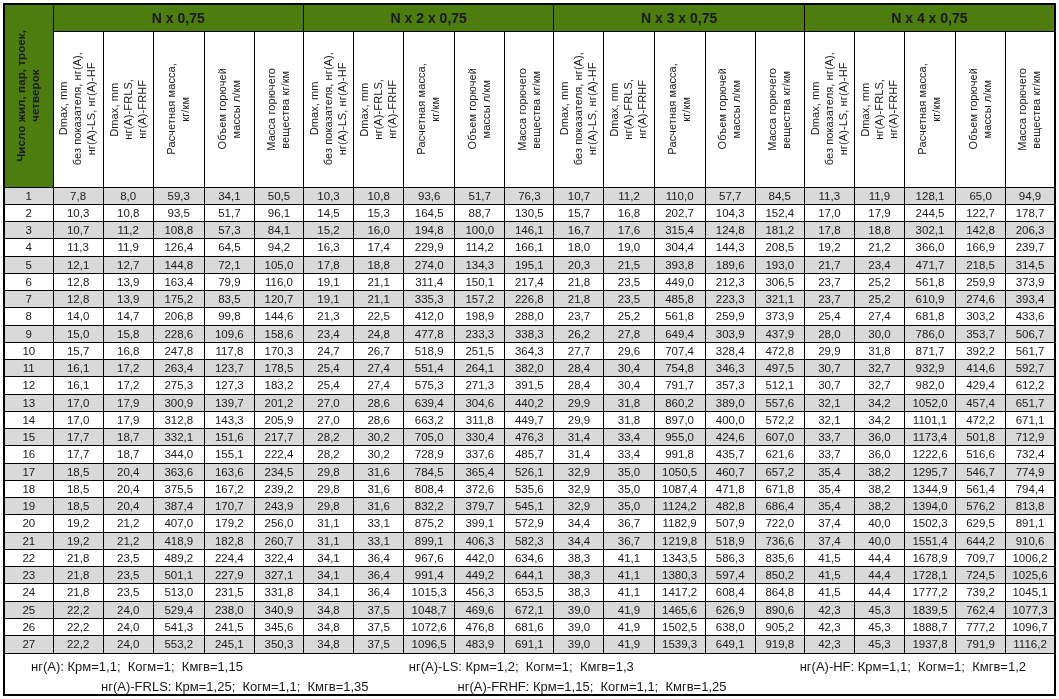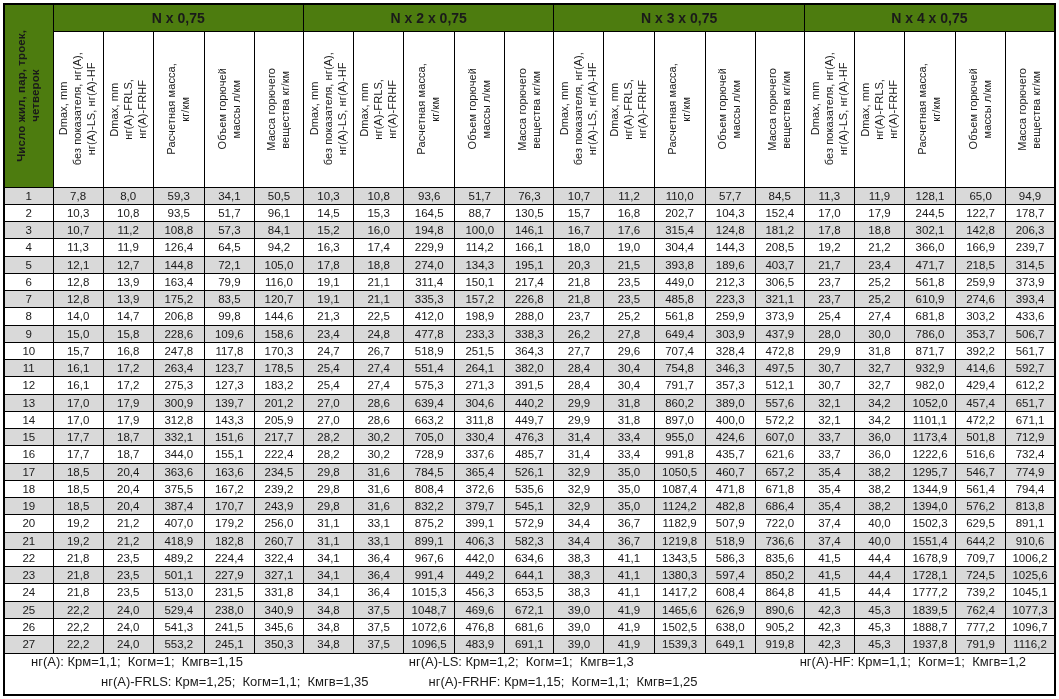--- a/index.html
+++ b/index.html
@@ -45,25 +45,25 @@
   tbody tr:nth-child(even) td { background: #ffffff; }
   tfoot td {
     height: 42px;
     border-top: 2px solid #000;
     font-size: 13px;
     white-space: normal;
     text-align: left;
     vertical-align: middle;
     padding: 1px 0;
   }
-  .foot-line { display: flex; align-items: flex-start; height: 20px; }
+  .foot-line { display: flex; align-items: flex-end; height: 20px; }
   .foot-line span { white-space: pre; }
   .foot-line1 { justify-content: space-between; padding: 0 28px 0 26px; }
   .fl2-a { margin-left: 96px; }
-  .fl2-b { margin-left: 60px; }
+  .fl2-b { margin-left: 89px; }
 </style>
 </head>
 <body>
 
 <div class="page">
   <table class="cable">
     <colgroup>
       <col style="width:49px">
       <col style="width:50px">
         <col style="width:50px">
@@ -290,21 +290,21 @@
           <td>105,0</td>
           <td class="grp">17,8</td>
           <td>18,8</td>
           <td>274,0</td>
           <td>134,3</td>
           <td>195,1</td>
           <td class="grp">20,3</td>
           <td>21,5</td>
           <td>393,8</td>
           <td>189,6</td>
-          <td>403,7</td>
+          <td>193,0</td>
           <td class="grp">21,7</td>
           <td>23,4</td>
           <td>471,7</td>
           <td>218,5</td>
           <td>314,5</td>
         </tr>
         <tr>
           <td>6</td>
           <td class="grp">12,8</td>
           <td>13,9</td>

